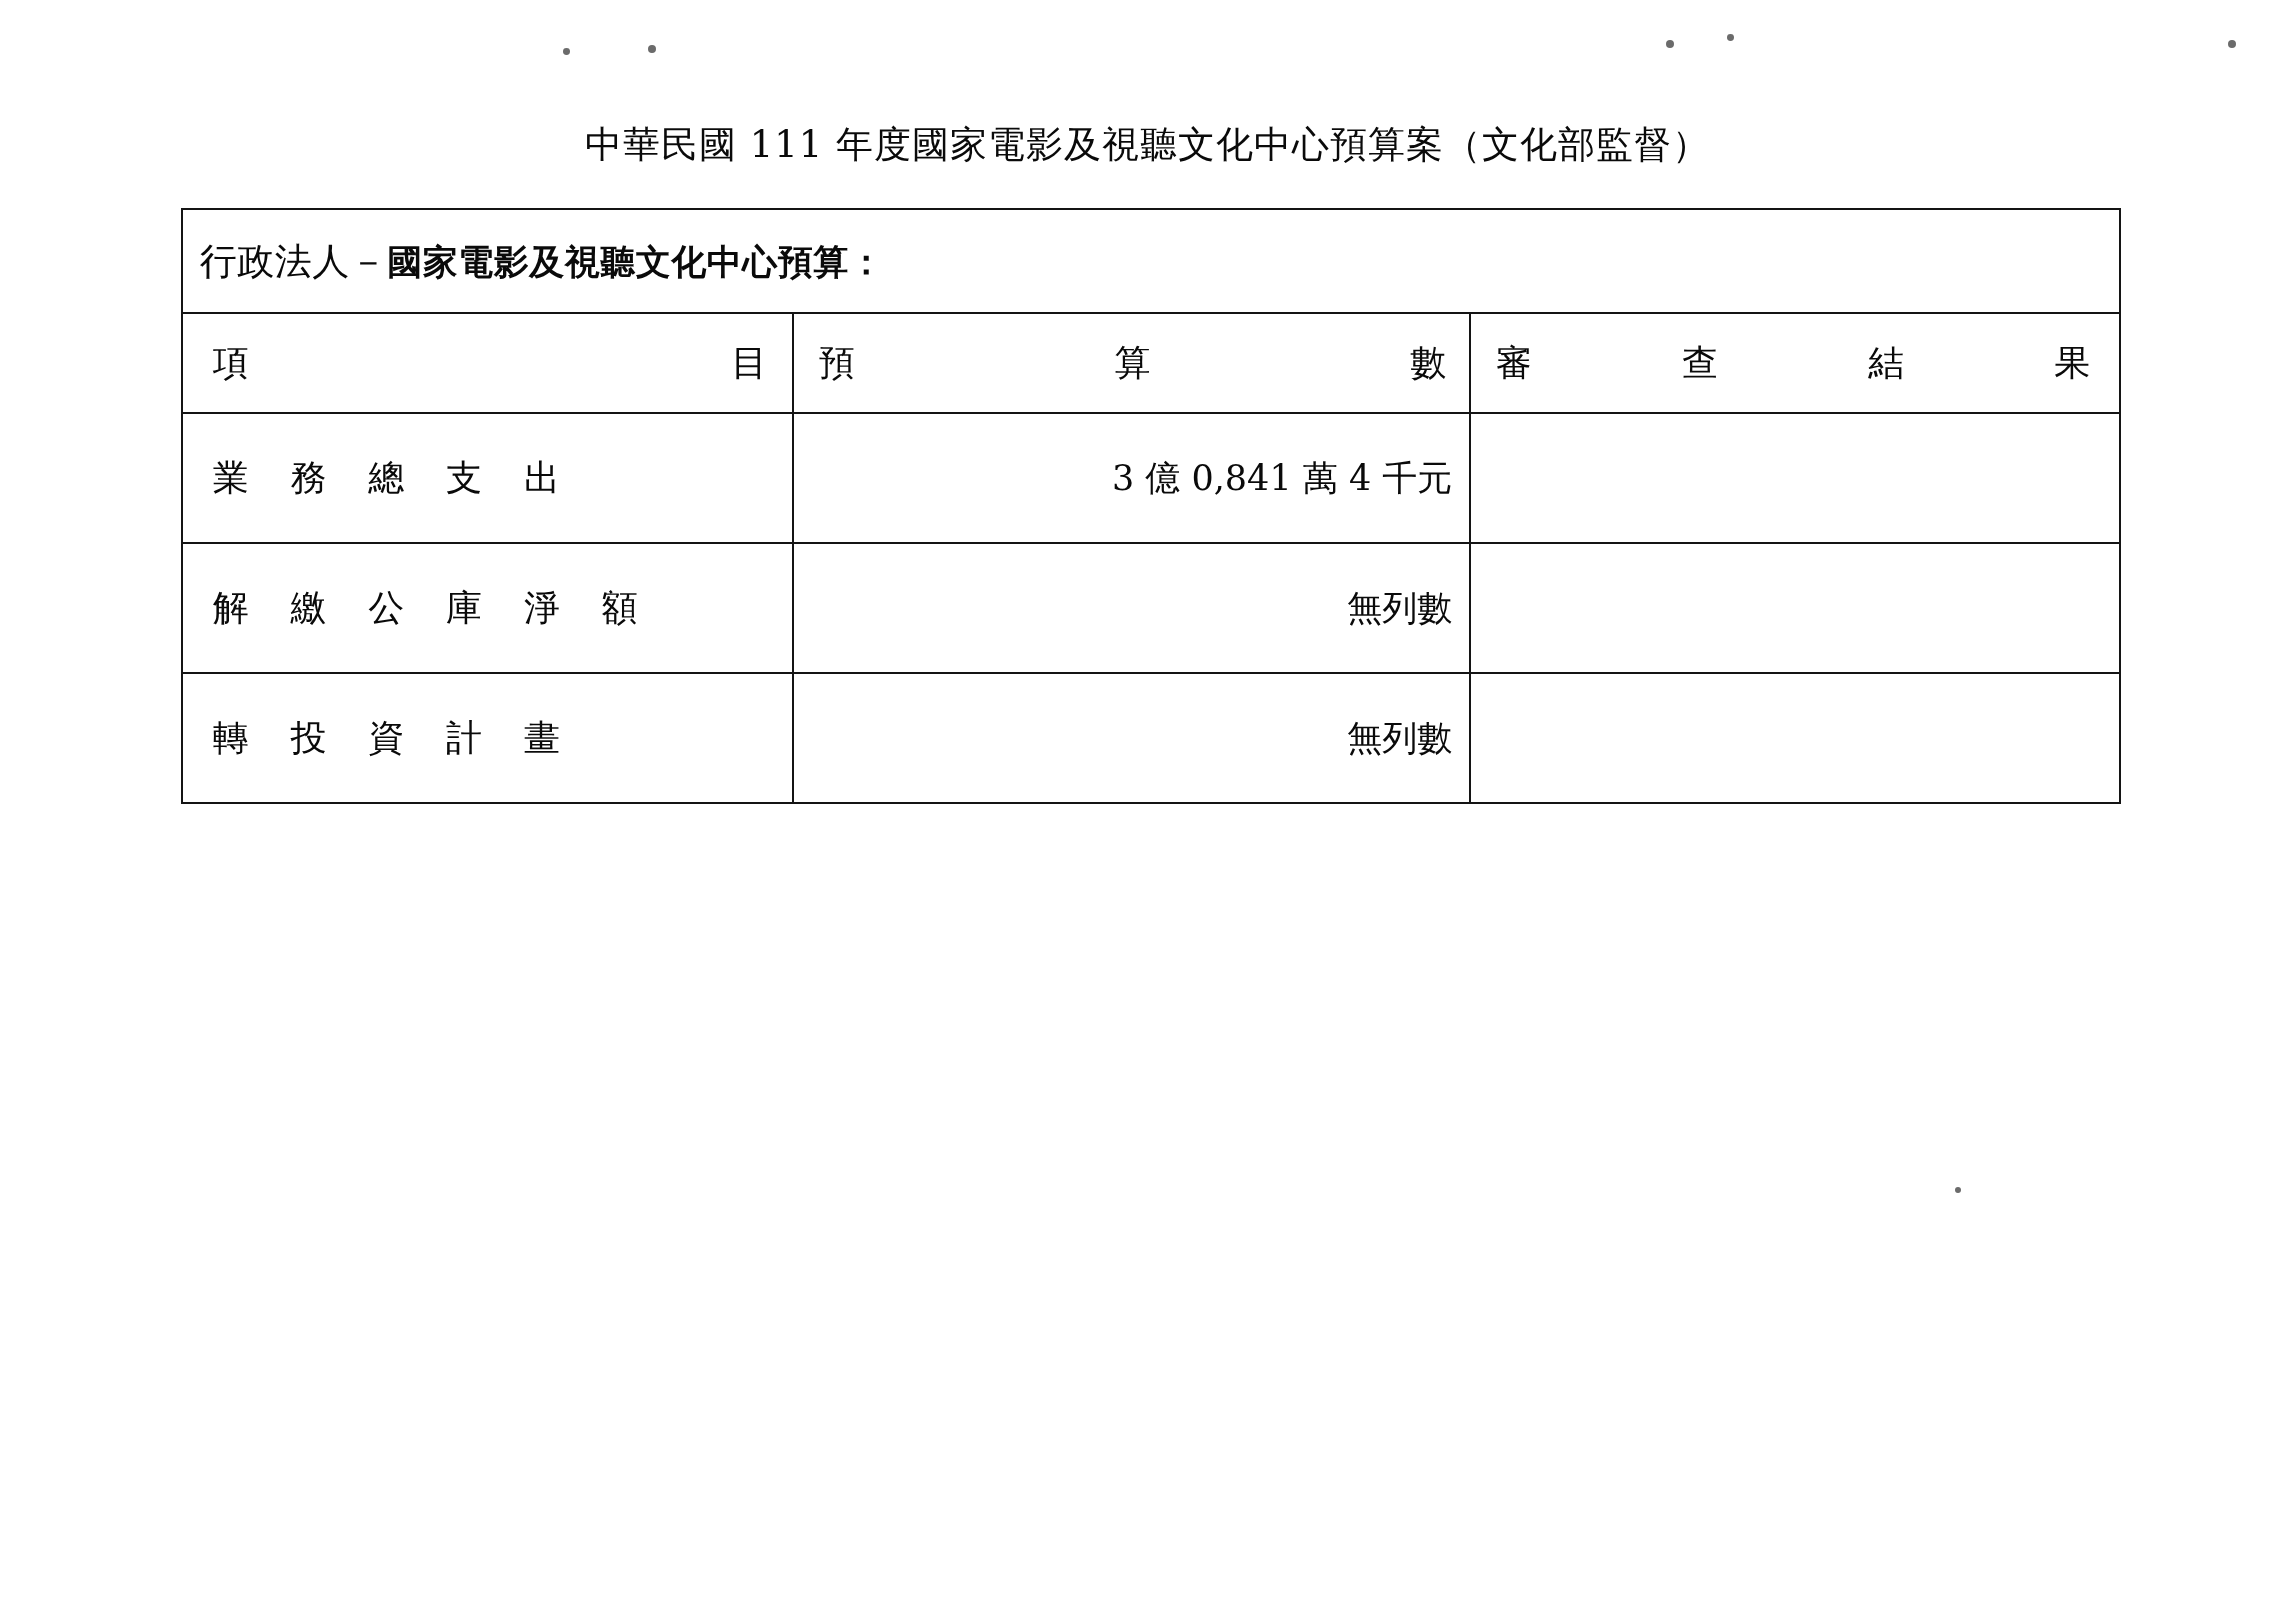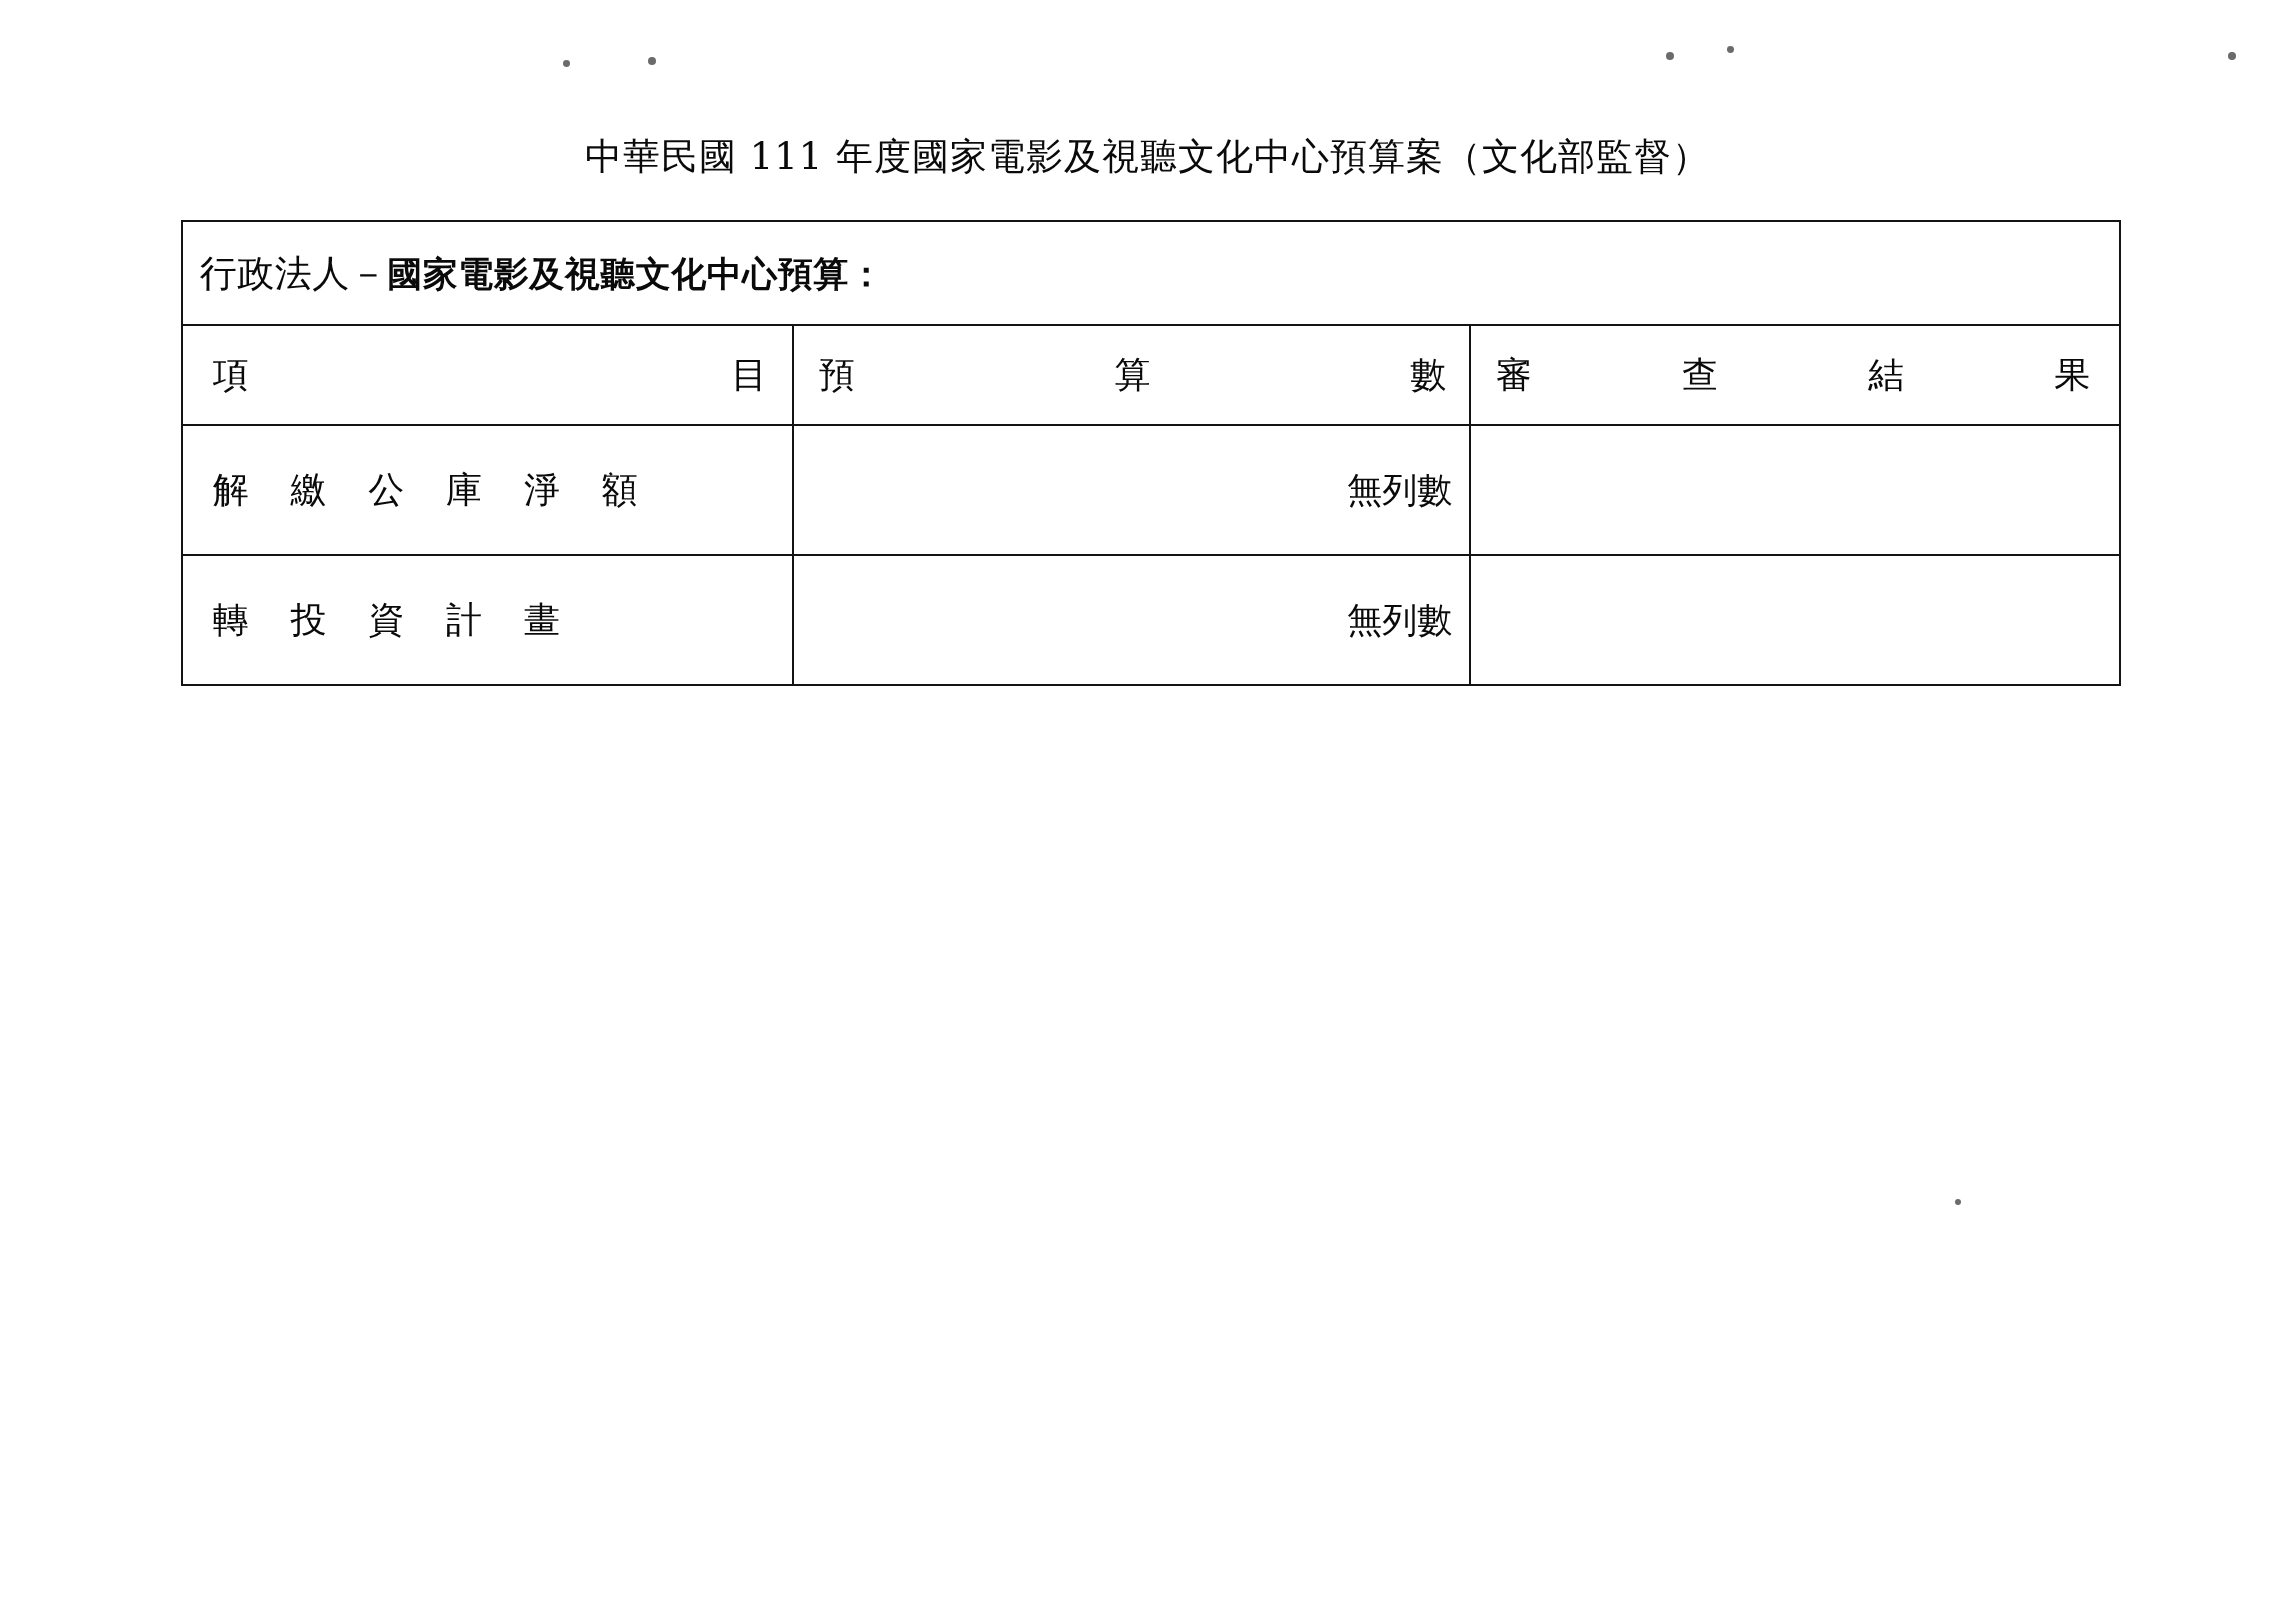--- a/index.html
+++ b/index.html
@@ -20,21 +20,21 @@
   .speck {
     position: absolute;
     background: #3a3a3a;
     border-radius: 50%;
     opacity: 0.75;
   }
 
   .page {
     position: absolute;
     left: 0;
-    top: 12px;
+    top: 0;
     width: 2295px;
     height: 1248px;
   }
 
   .doc-title {
     position: absolute;
     left: 0;
     top: 120px;
     width: 2295px;
     text-align: center;
@@ -177,20 +177,27 @@
               <span>審</span>
               <span>查</span>
               <span>結</span>
               <span>果</span>
             </div>
           </td>
         </tr>
 
 
 
+        <tr>
+          <td class="item-cell">
+            <div class="tight">業　務　總　支　出</div>
+          </td>
+          <td class="amount-cell">3 億 0,841 萬 4 千元</td>
+          <td class="result-cell"></td>
+        </tr>
 
 
         <tr>
           <td class="item-cell">
             <div class="tight">解　繳　公　庫　淨　額</div>
           </td>
           <td class="amount-cell">無列數</td>
           <td class="result-cell"></td>
         </tr>
 

